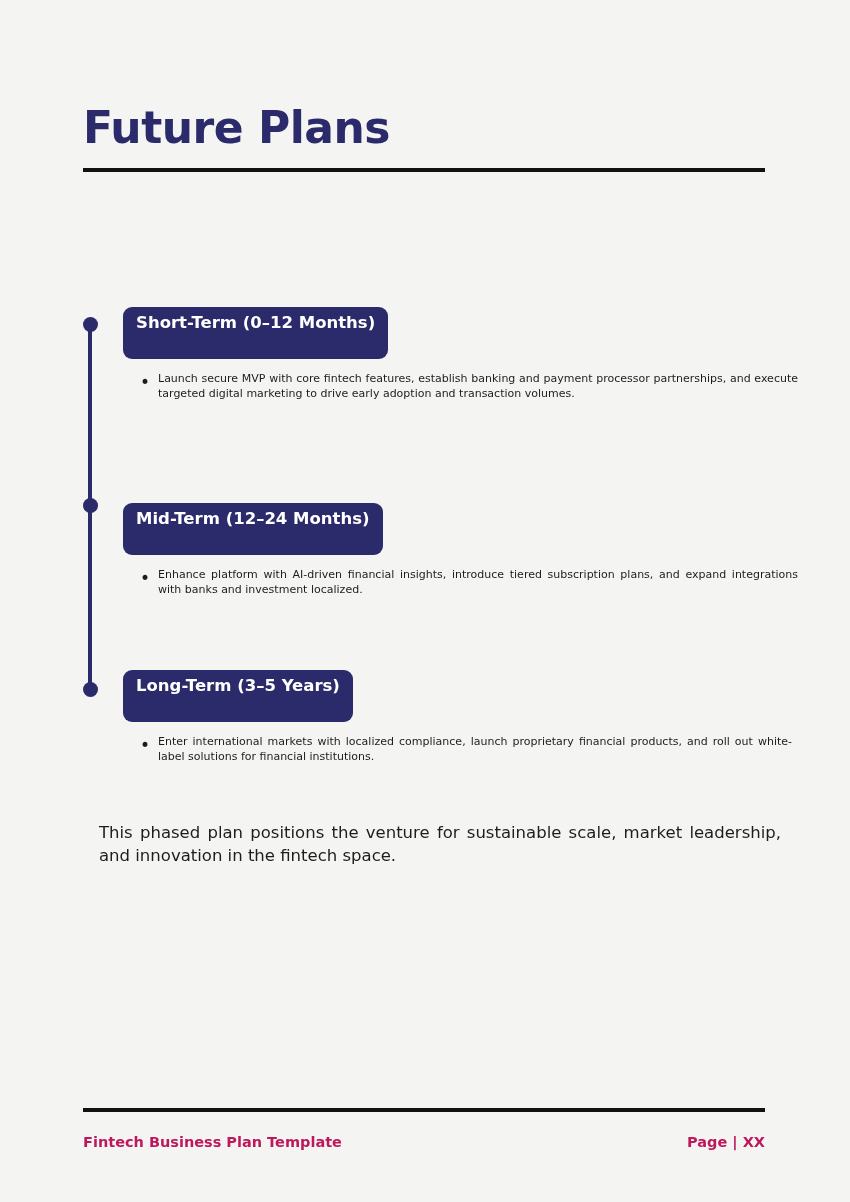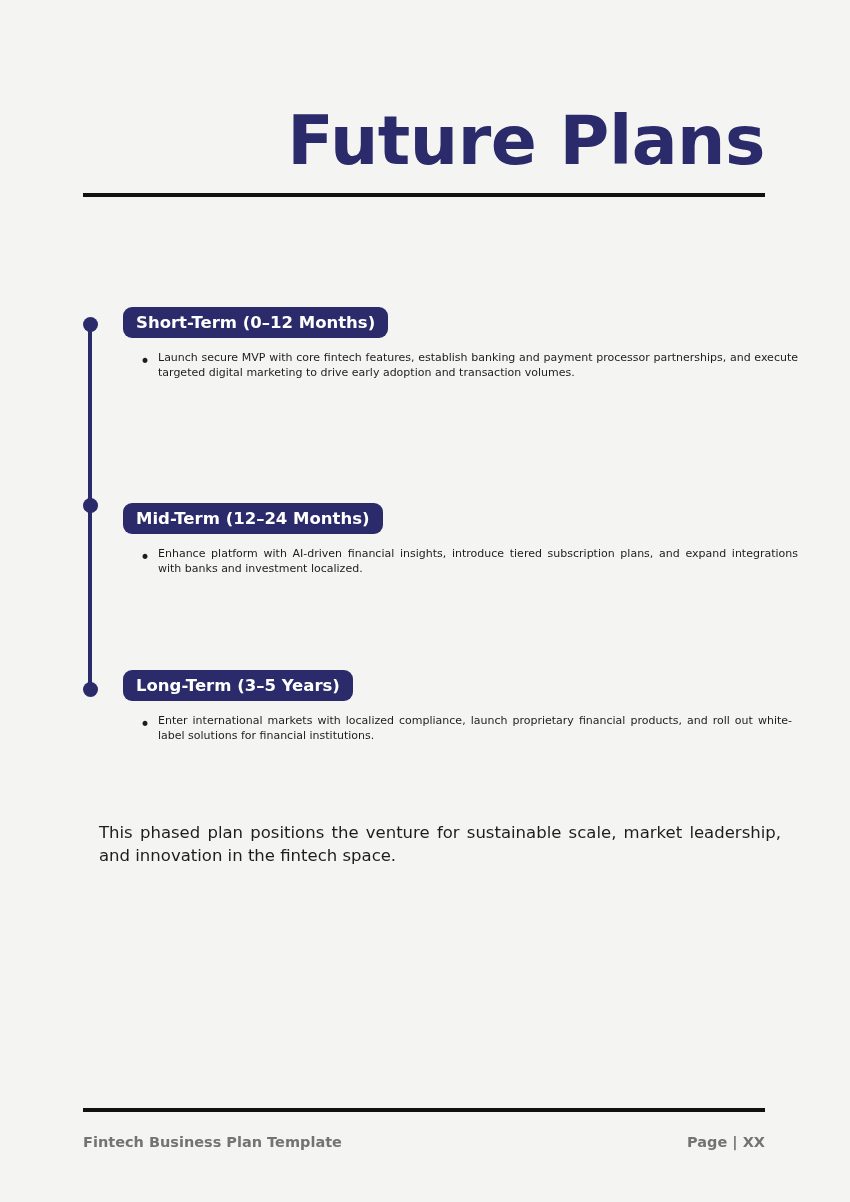--- a/index.html
+++ b/index.html
@@ -25,22 +25,22 @@
 
   
   .title-block {
     position: absolute;
     left: 83px;
     top: 104px;
     width: 682px;
   }
   .page-title {
     margin: 0;
-    text-align: right;
-    font-size: 68px;
+    text-align: left;
+    font-size: 44px;
     line-height: 1.08;
     font-weight: 700;
     letter-spacing: -0.5px;
     color: #2b2b6b;
     font-family: "DejaVu Sans", sans-serif;
   }
   .title-rule {
     margin-top: 16px;
     width: 682px;
     height: 4px;
@@ -83,21 +83,21 @@
   .phase.p2 { top: 186px; }
   .phase.p3 { top: 353px; }
 
   .badge {
     display: inline-block;
     background: #2b2b6b;
     color: #ffffff;
     font-size: 16.5px;
     font-weight: 700;
     line-height: 1;
-    padding: 8px 13px 6px 13px;
+    padding: 8px 13px 27px 13px;
     border-radius: 9px;
     font-family: "DejaVu Sans", sans-serif;
     white-space: nowrap;
   }
 
   .bullet-list {
     margin: 12px 0 0 0;
     padding: 0;
     list-style: none;
   }
@@ -154,21 +154,21 @@
   .footer-row {
     margin-top: 22px;
     display: flex;
     justify-content: space-between;
     align-items: baseline;
   }
   .footer-left,
   .footer-right {
     font-size: 14.5px;
     font-weight: 700;
-    color: #737373;
+    color: #be185d;
     font-family: "DejaVu Sans", sans-serif;
     white-space: nowrap;
   }
 </style>
 </head>
 <body>
 
 <div class="page">
 
   <div class="title-block">

